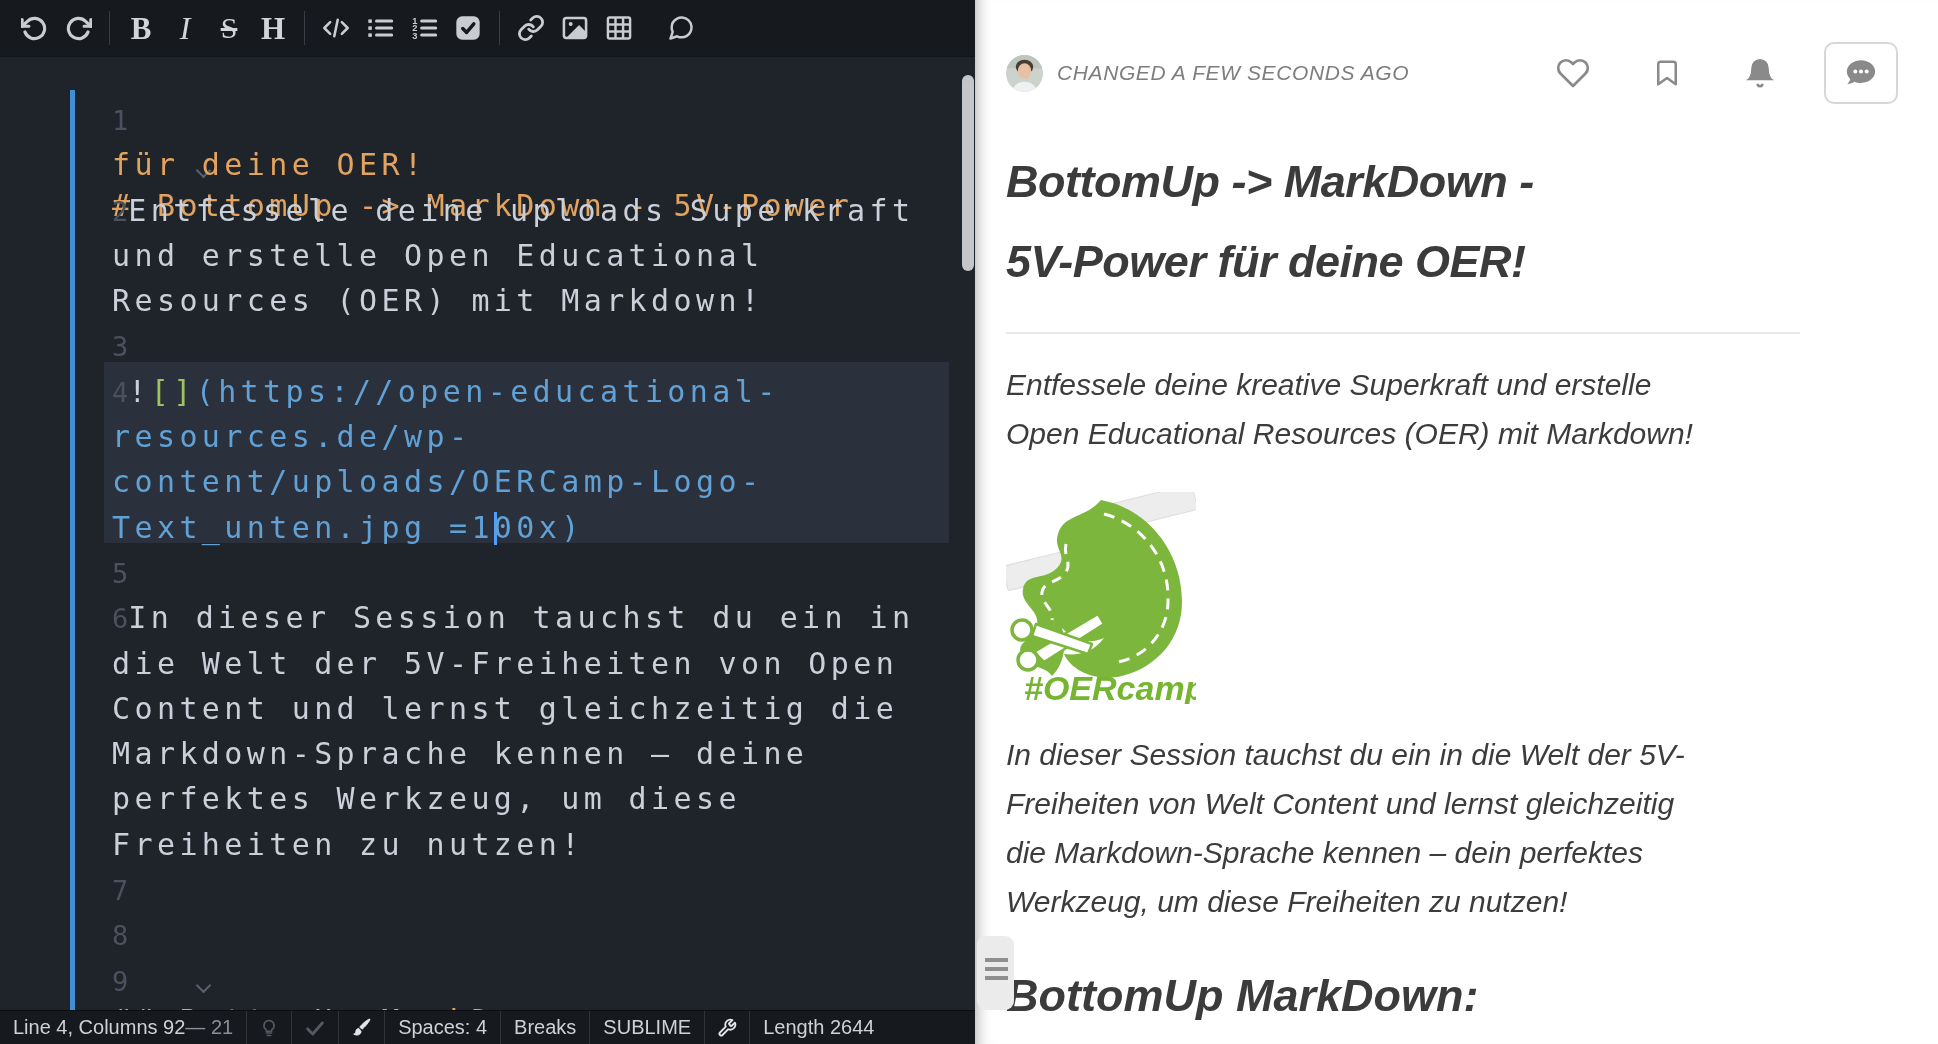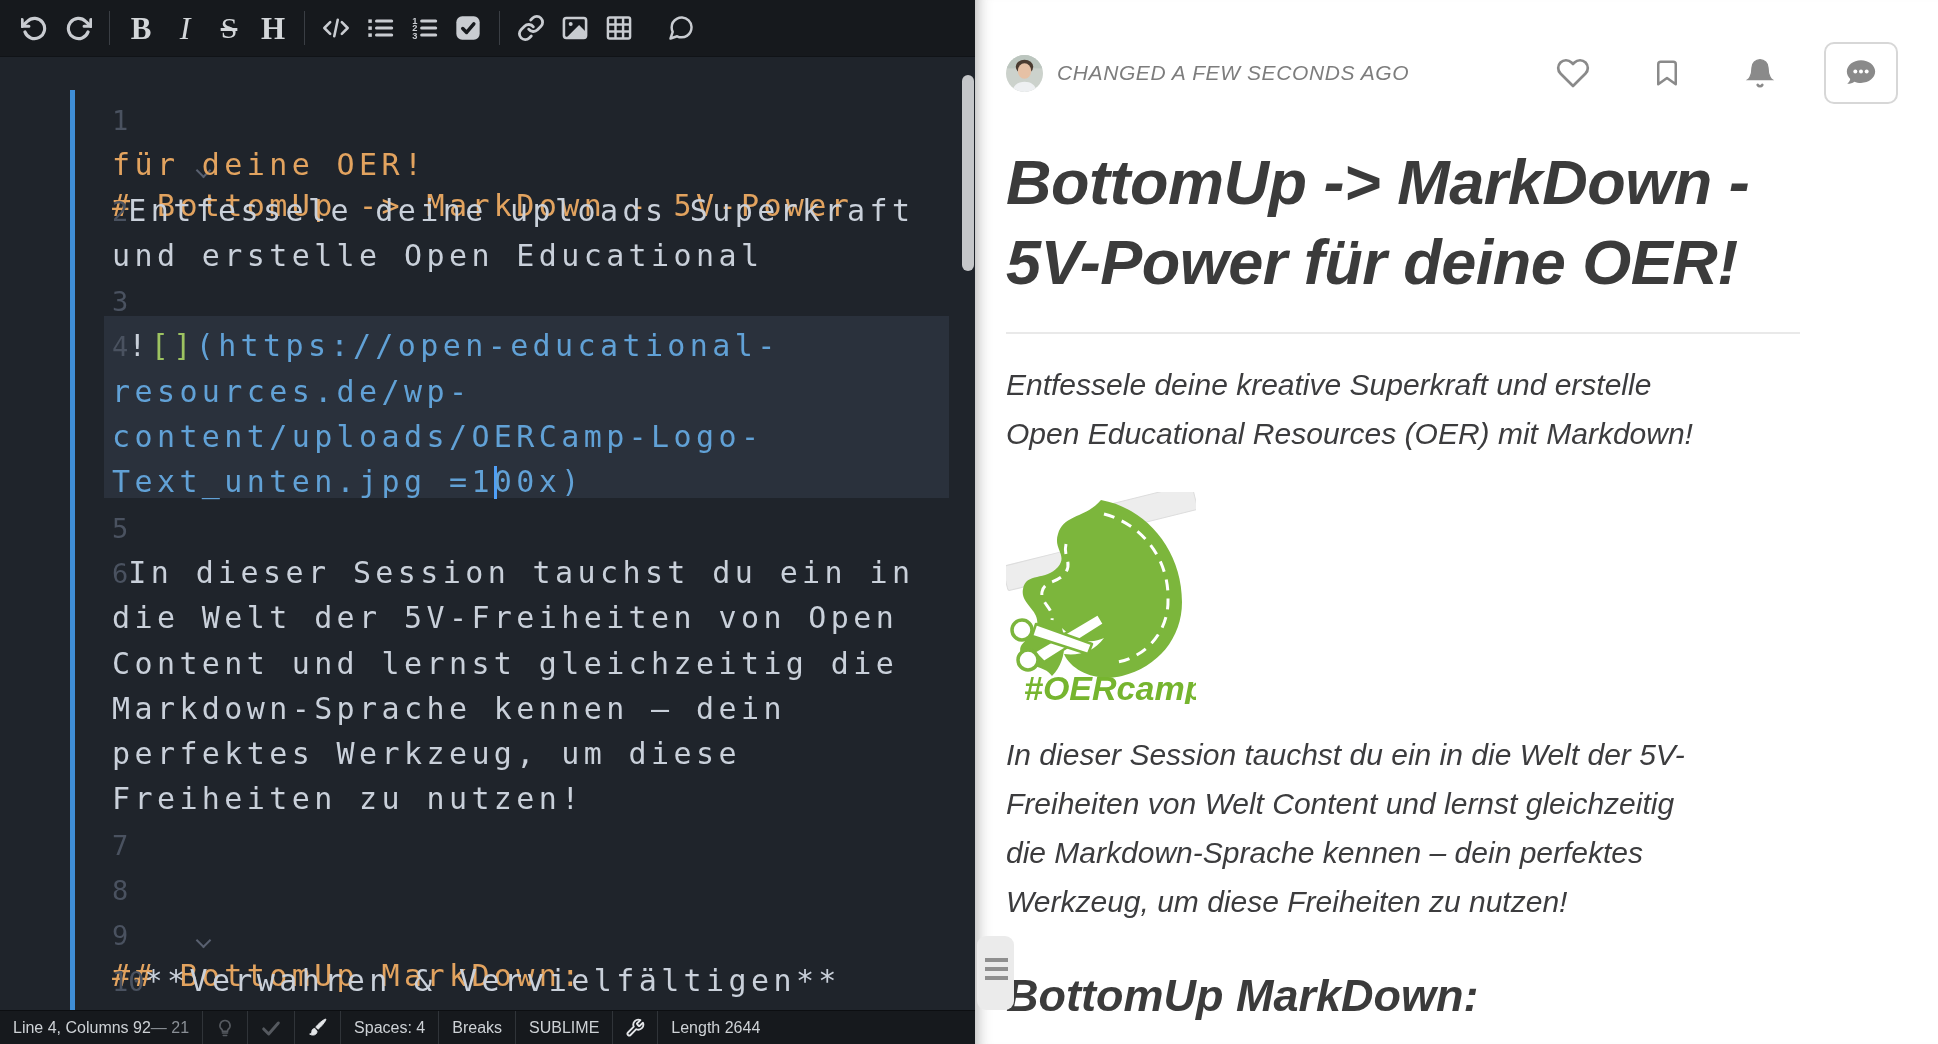--- a/index.html
+++ b/index.html
@@ -34,38 +34,38 @@
   .fold::after { content:""; display:block; width:9px; height:9px; margin-top:15px;
                  border-right:2px solid #596070; border-bottom:2px solid #596070; transform:rotate(45deg); }
   .md-h { color:#e2a35f; } .md-t { color:#c9d0da; } .md-l { color:#61a1d6; }
   .md-b { color:#9dc361; } .md-p { color:#c9d0da; }
   .cursor { display:inline-block; width:0; border-left:3px solid #4f9ff7; height:33px;
             vertical-align:-7px; margin-right:-3px; }
   .scroll-thumb { position:absolute; right:1px; top:18px; width:12px; height:196px;
                   border-radius:7px; background:#c4c6c9; z-index:5; cursor:pointer; }
 
   .statusbar { height:34px; flex:none; background:#16191d; border-top:1px solid #0c0e11;
-               display:flex; align-items:stretch; color:#ced2d6; font-size:16px; overflow:hidden; }
+               display:flex; align-items:stretch; color:#ced2d6; font-size:20px; overflow:hidden; }
   .scell { display:flex; align-items:center; padding:0 13px; border-right:1px solid #303439; white-space:nowrap; }
   .scell.icon { padding:0 12px; }
   .dim { color:#8a8f96; }
   .vdim svg { stroke:#55595f; } .vlite svg { stroke:#e4e6e9; }
 
   
   .preview-pane { flex:1; background:#fff; position:relative; padding-left:31px;
                   box-shadow:inset 16px 0 16px -16px rgba(30,30,30,.45); overflow:hidden;font-style:italic; }
   .pv-header { display:flex; align-items:center; margin:40px 40px 0 0; height:66px; }
   .avatar { width:37px; height:37px; border-radius:50%; overflow:hidden; flex:none; cursor:pointer; }
   .pv-status { margin-left:14px; font-size:21px; letter-spacing:.6px; color:#7d7d7d; }
   .pv-actions { margin-left:auto; display:flex; align-items:center; }
   .aicon { margin-left:62px; cursor:pointer; display:flex; align-items:center; }
   .aicon svg { stroke:#8a8a8a; }
   .comment-btn { margin-left:48px; width:74px; height:62px; border:2px solid #d7d7d7; border-radius:10px;
                  background:#fff; display:flex; align-items:center; justify-content:center; cursor:pointer; }
-  .pv-title { margin-top:36px; font-size:63px; line-height:80px; font-weight:bold; color:#3b3b3b;
+  .pv-title { margin-top:36px; font-size:45px; line-height:80px; font-weight:bold; color:#3b3b3b;
               letter-spacing:-.5px; white-space:pre-line; }
   .pv-hr { width:794px; height:2px; background:#e9e9e9; margin-top:30px; }
   .pv-p { margin-top:26px; font-size:30px; line-height:49px; color:#3c3c3e; white-space:pre-line; }
   .logo { margin-top:34px; width:190px; height:212px; display:block; }
   .pv-h2 { margin-top:44px; font-size:45px; font-weight:bold; color:#3b3b3b; }
   .toc-handle { position:absolute; left:2px; top:936px; width:37px; height:74px; background:#ebebeb;
                 border-radius:9px; cursor:pointer; padding:22px 0 0 8px; }
   .toc-handle .bar { width:23px; height:4px; background:#8f8f8f; margin-bottom:5px; }
 </style>
 </head>
@@ -165,30 +165,31 @@
       </div>
     </div>
 
     <div class="editor-body">
       <div class="change-bar"></div>
       <div>
           <div class="crow"><span class="lnum">1</span><span class="fold"></span><span class="md-h"># BottomUp -&gt; MarkDown - 5V-Power</span></div>
           <div class="crow"><span class="md-h">für deine OER!</span></div>
           <div class="crow"><span class="lnum">2</span><span class="md-t">Entfessele deine uploads Superkraft</span></div>
           <div class="crow"><span class="md-t">und erstelle Open Educational</span></div>
+          <div class="crow"><span class="md-t">Resources (OER) mit Markdown!</span></div>
           <div class="crow"><span class="lnum">3</span></div>
           <div class="crow active"><span class="lnum">4</span><span class="md-p">!</span><span class="md-b">[]</span><span class="md-l">(https://open-educational-</span></div>
           <div class="crow active"><span class="md-l">resources.de/wp-</span></div>
           <div class="crow active"><span class="md-l">content/uploads/OERCamp-Logo-</span></div>
           <div class="crow active"><span class="md-l">Text_unten.jpg =1</span><span class="cursor"></span><span class="md-l">00x)</span></div>
           <div class="crow"><span class="lnum">5</span></div>
           <div class="crow"><span class="lnum">6</span><span class="md-t">In dieser Session tauchst du ein in</span></div>
           <div class="crow"><span class="md-t">die Welt der 5V-Freiheiten von Open</span></div>
           <div class="crow"><span class="md-t">Content und lernst gleichzeitig die</span></div>
-          <div class="crow"><span class="md-t">Markdown-Sprache kennen – dein</span></div>
+          <div class="crow"><span class="md-t">Markdown-Sprache kennen – deine</span></div>
           <div class="crow"><span class="md-t">perfektes Werkzeug, um diese</span></div>
           <div class="crow"><span class="md-t">Freiheiten zu nutzen!</span></div>
           <div class="crow"><span class="lnum">7</span></div>
           <div class="crow"><span class="lnum">8</span><span class="fold"></span><span class="md-h">## BottomUp MarkDown:</span></div>
           <div class="crow"><span class="lnum">9</span></div>
           <div class="crow"><span class="lnum">10</span><span class="md-t">**Verwahren &amp; Vervielfältigen**</span></div>
         </div>
       <div class="scroll-thumb"></div>
     </div>
 

